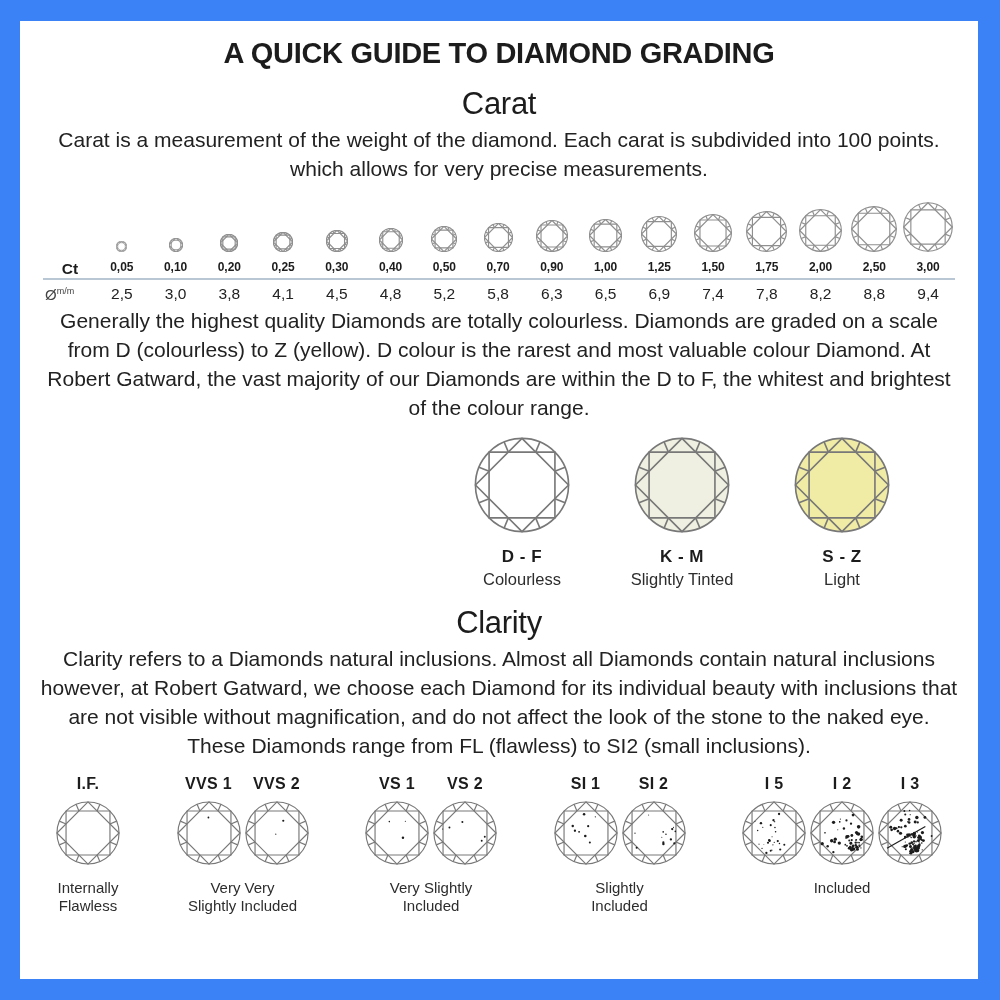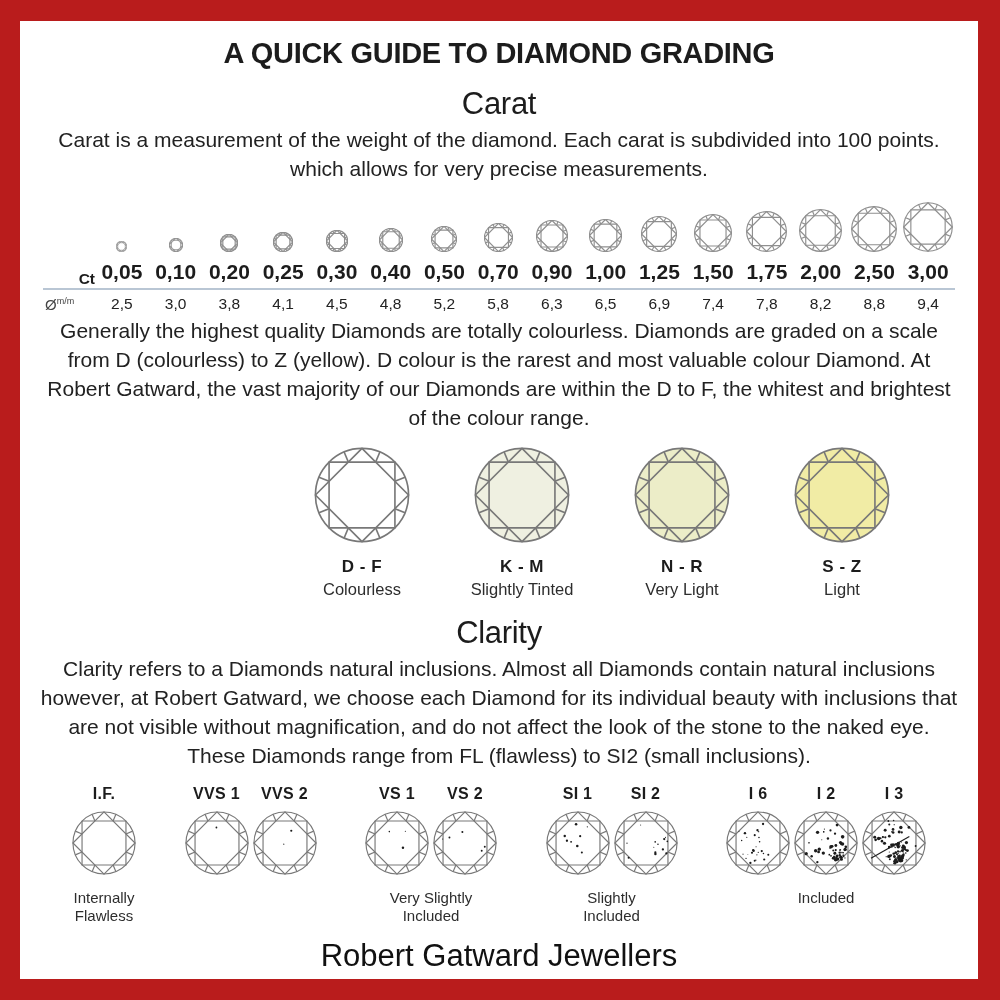--- a/index.html
+++ b/index.html
@@ -1,37 +1,37 @@
 <!DOCTYPE html>
 <html><head>
 <meta charset="utf-8">
 <style>
   html,body{margin:0;padding:0;}
   body{font-family:"Liberation Sans", sans-serif; background:#ababab;}
-  .frame{width:1000px;height:1000px;background:#b91c1c;box-sizing:border-box;padding:21px 22px 21px 20px;}
+  .frame{width:1000px;height:1000px;background:#3b82f6;box-sizing:border-box;padding:21px 22px 21px 20px;}
   .card{background:#ffffff;width:100%;height:100%;overflow:hidden;text-align:center;color:#1c1c1c;box-sizing:border-box;}
   h1{font-size:29px;font-weight:700;margin:16px 0 0;letter-spacing:-0.3px;}
   h2{font-size:31px;font-weight:400;margin:16px 0 2px;letter-spacing:-0.3px;}
   .desc{font-size:21px;line-height:1.38;max-width:920px;margin:4px auto 0;color:#222;}
   
   .carat-table{display:grid;grid-template-columns:52px repeat(16,1fr);align-items:end;width:912px;margin:12px auto 0;}
   .gem-cell{display:flex;justify-content:center;align-items:flex-end;height:56px;}
-  .ct-cell{font-weight:700;font-size:21px;padding:8px 0 4px;}
-  .row-label{font-weight:700;font-size:15.5px;text-align:right;padding-left:2px;}
+  .ct-cell{font-weight:700;font-size:12px;padding:8px 0 4px;}
+  .row-label{font-weight:700;font-size:15.5px;text-align:center;padding-left:2px;}
   .divider{grid-column:1/-1;border-top:2px solid #b9c6d4;height:0;}
   .mm-cell{font-size:15.5px;padding:5px 0 0;color:#222;}
   .mm-label{text-align:left;font-weight:400;font-size:15px;padding-left:2px;color:#444;}
   .mm-label .frac{font-size:9px;vertical-align:super;}
   
   .colour-row{display:flex;justify-content:flex-end;padding:0 56px;margin-top:14px;}
   .colour-item{width:160px;}
   .colour-range{font-weight:700;font-size:17px;margin-top:10px;letter-spacing:0.5px;}
   .colour-name{font-size:16.5px;margin-top:3px;color:#2d2d2d;}
   
-  .clarity-row{display:flex;justify-content:space-between;padding:0 52px;margin-top:14px;align-items:flex-start;}
+  .clarity-row{display:flex;justify-content:space-between;padding:0 36px;margin-top:14px;align-items:flex-start;}
   .grade-labels{display:flex;gap:4px;justify-content:center;}
   .grade-label{width:64px;font-weight:700;font-size:16px;letter-spacing:0.3px;}
   .gems{display:flex;gap:4px;justify-content:center;margin-top:8px;}
   .group-label{font-size:15px;margin-top:10px;line-height:1.25;color:#2d2d2d;}
   .footer{font-size:31px;margin-top:12px;color:#111;}
 </style>
 </head>
 <body>
 
 <div class="frame">
@@ -391,39 +391,20 @@
                   <line x1="14.2" y1="-34.3" x2="18.6" y2="-44.8"></line>
                   <line x1="34.3" y1="-14.2" x2="44.8" y2="-18.6"></line>
                 </g>
               </svg></div>
             <div class="colour-range">K - M</div>
             <div class="colour-name">Slightly Tinted</div>
           </div>
           <div class="colour-item">
             <div><svg width="96" height="96" viewBox="-50 -50 100 100">
                 <g fill="none" stroke="#787878" stroke-width="1.70" stroke-linejoin="round">
-                  <circle r="48.5" fill="#ecedc8"></circle>
-                  <polygon points="34.3,-34.3 34.3,34.3 -34.3,34.3 -34.3,-34.3"></polygon>
-                  <polygon points="48.5,0 0,48.5 -48.5,0 0,-48.5"></polygon>
-                  <line x1="34.3" y1="14.2" x2="44.8" y2="18.6"></line>
-                  <line x1="14.2" y1="34.3" x2="18.6" y2="44.8"></line>
-                  <line x1="-14.2" y1="34.3" x2="-18.6" y2="44.8"></line>
-                  <line x1="-34.3" y1="14.2" x2="-44.8" y2="18.6"></line>
-                  <line x1="-34.3" y1="-14.2" x2="-44.8" y2="-18.6"></line>
-                  <line x1="-14.2" y1="-34.3" x2="-18.6" y2="-44.8"></line>
-                  <line x1="14.2" y1="-34.3" x2="18.6" y2="-44.8"></line>
-                  <line x1="34.3" y1="-14.2" x2="44.8" y2="-18.6"></line>
-                </g>
-              </svg></div>
-            <div class="colour-range">N - R</div>
-            <div class="colour-name">Very Light</div>
-          </div>
-          <div class="colour-item">
-            <div><svg width="96" height="96" viewBox="-50 -50 100 100">
-                <g fill="none" stroke="#787878" stroke-width="1.70" stroke-linejoin="round">
                   <circle r="48.5" fill="#f1eca5"></circle>
                   <polygon points="34.3,-34.3 34.3,34.3 -34.3,34.3 -34.3,-34.3"></polygon>
                   <polygon points="48.5,0 0,48.5 -48.5,0 0,-48.5"></polygon>
                   <line x1="34.3" y1="14.2" x2="44.8" y2="18.6"></line>
                   <line x1="14.2" y1="34.3" x2="18.6" y2="44.8"></line>
                   <line x1="-14.2" y1="34.3" x2="-18.6" y2="44.8"></line>
                   <line x1="-34.3" y1="14.2" x2="-44.8" y2="18.6"></line>
                   <line x1="-34.3" y1="-14.2" x2="-44.8" y2="-18.6"></line>
                   <line x1="-14.2" y1="-34.3" x2="-18.6" y2="-44.8"></line>
                   <line x1="14.2" y1="-34.3" x2="18.6" y2="-44.8"></line>
@@ -496,20 +477,21 @@
                     <line x1="-34.3" y1="14.2" x2="-44.8" y2="18.6"></line>
                     <line x1="-34.3" y1="-14.2" x2="-44.8" y2="-18.6"></line>
                     <line x1="-14.2" y1="-34.3" x2="-18.6" y2="-44.8"></line>
                     <line x1="14.2" y1="-34.3" x2="18.6" y2="-44.8"></line>
                     <line x1="34.3" y1="-14.2" x2="44.8" y2="-18.6"></line>
                     <circle cx="9.8" cy="-19.1" r="1.7" fill="#1c1c1c" stroke="none"></circle>
                     <circle cx="-1.9" cy="1.8" r="0.9" fill="#1c1c1c" stroke="none"></circle>
                   </g>
                 </svg></div>
             </div>
+            <div class="group-label">Very Very<br>Slightly Included</div>
           </div>
           <div class="clarity-group">
             <div class="grade-labels">
               <div class="grade-label">VS 1</div>
               <div class="grade-label">VS 2</div>
             </div>
             <div class="gems">
               <div><svg width="64" height="64" viewBox="-50 -50 100 100">
                   <g fill="none" stroke="#787878" stroke-width="1.80" stroke-linejoin="round">
                     <circle r="48.5" fill="#ffffff"></circle>
@@ -606,21 +588,21 @@
                     <circle cx="28.5" cy="-6.1" r="1.8" fill="#1c1c1c" stroke="none"></circle>
                     <circle cx="14.4" cy="-1.7" r="1.3" fill="#1c1c1c" stroke="none"></circle>
                     <circle cx="-8.4" cy="-28.2" r="0.8" fill="#1c1c1c" stroke="none"></circle>
                   </g>
                 </svg></div>
             </div>
             <div class="group-label">Slightly<br>Included</div>
           </div>
           <div class="clarity-group">
             <div class="grade-labels">
-              <div class="grade-label">I 6</div>
+              <div class="grade-label">I 5</div>
               <div class="grade-label">I 2</div>
               <div class="grade-label">I 3</div>
             </div>
             <div class="gems">
               <div><svg width="64" height="64" viewBox="-50 -50 100 100">
                   <g fill="none" stroke="#787878" stroke-width="1.80" stroke-linejoin="round">
                     <circle r="48.5" fill="#ffffff"></circle>
                     <polygon points="34.3,-34.3 34.3,34.3 -34.3,34.3 -34.3,-34.3"></polygon>
                     <polygon points="48.5,0 0,48.5 -48.5,0 0,-48.5"></polygon>
                     <line x1="34.3" y1="14.2" x2="44.8" y2="18.6"></line>
@@ -842,15 +824,14 @@
                     <circle cx="0.6" cy="16.7" r="1.4" fill="#1c1c1c" stroke="none"></circle>
                     <line x1="-36" y1="24" x2="24" y2="-10" stroke="#1c1c1c" stroke-width="1.8"></line>
                   </g>
                 </svg></div>
             </div>
             <div class="group-label">Included</div>
           </div>
         </div>
     </section>
 
-    <div class="footer">Robert Gatward Jewellers</div>
   </div>
 </div>
 
 </body></html>

